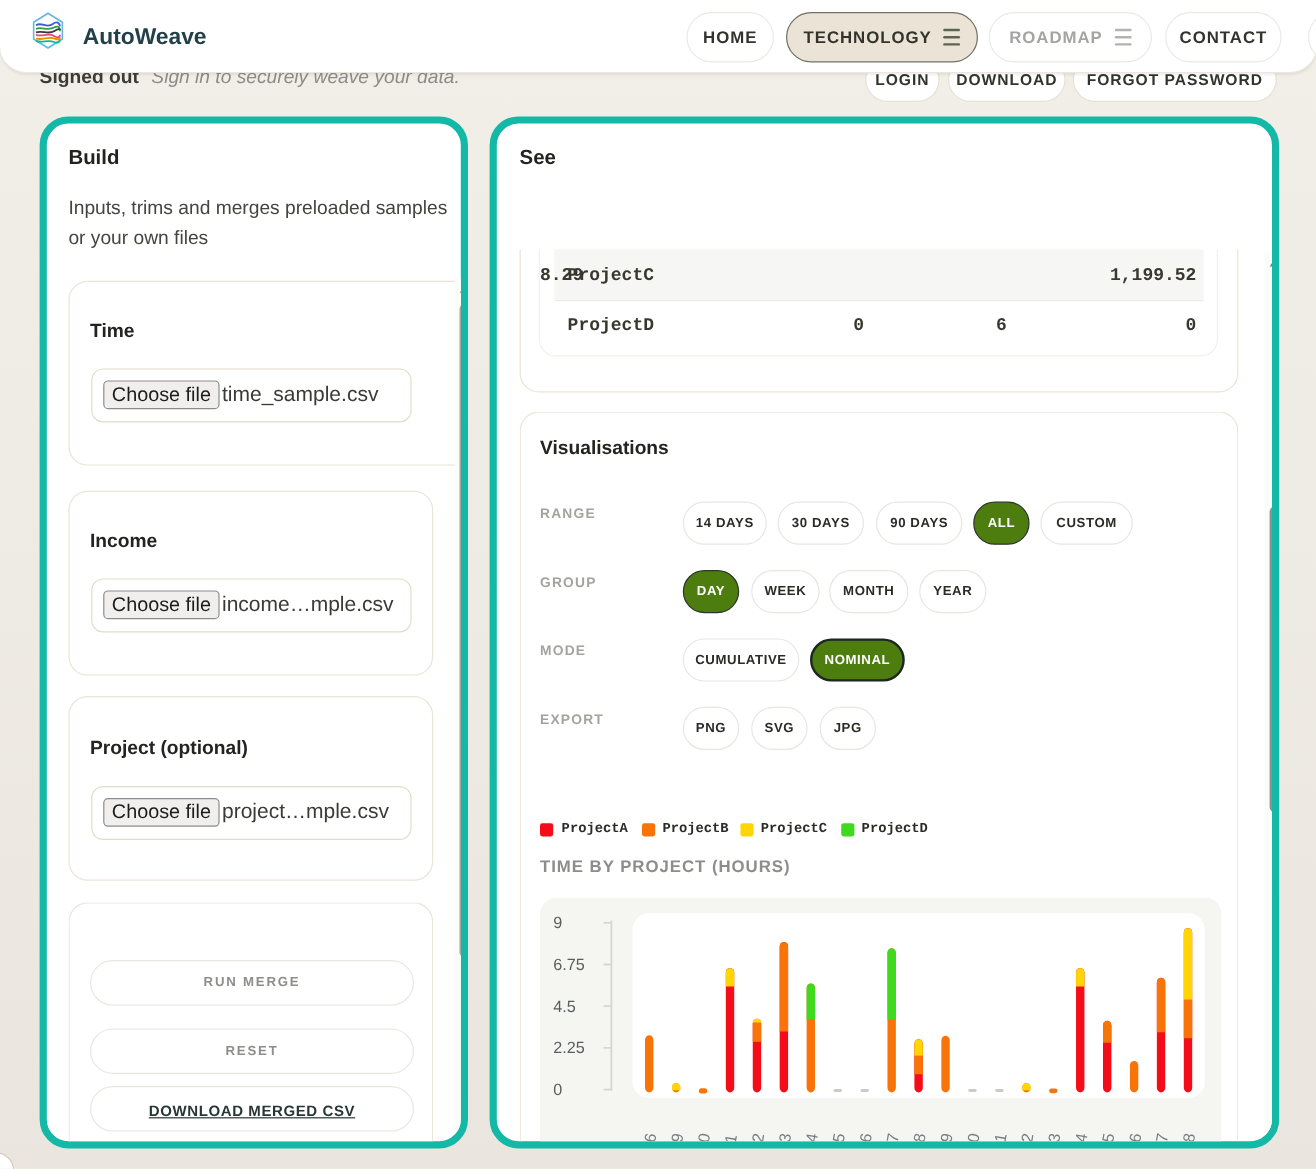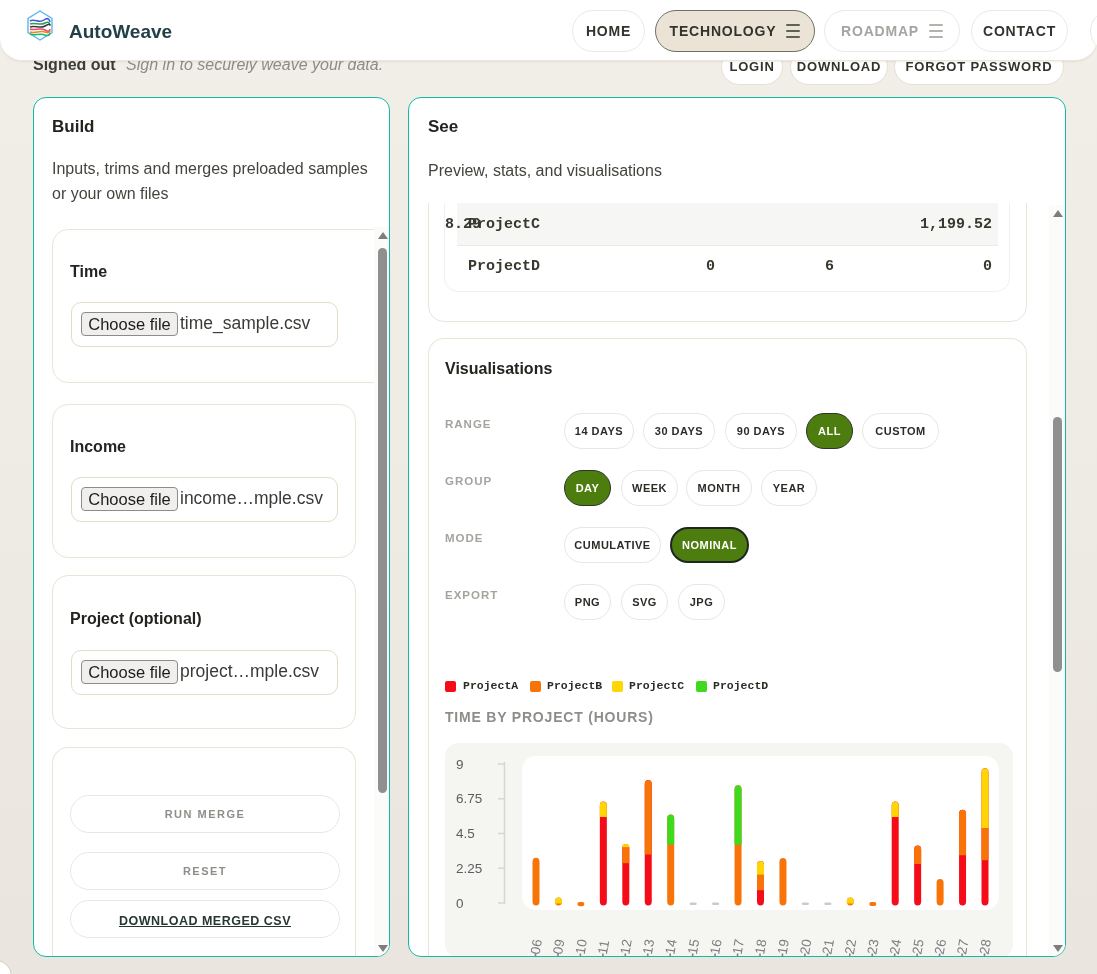--- a/index.html
+++ b/index.html
@@ -3,22 +3,22 @@
 <meta charset="utf-8">
 <style>
   * { margin:0; padding:0; box-sizing:border-box; }
   html,body { width:1097px; height:974px; overflow:hidden; }
   body {
     font-family:"Liberation Sans", sans-serif;
     background:linear-gradient(#f2efe9, #eae6df);
     position:relative;
   }
   .panel {
-    position:absolute; background:#fff; border:1px solid #14b8a6;
-    border-radius:13px; overflow:hidden;
+    position:absolute; background:#fff; border:6px solid #14b8a6;
+    border-radius:24px; overflow:hidden;
   }
   .h1 { font-size:17px; font-weight:bold; color:#23231f; }
   .sub { font-size:16px; color:#45453f; line-height:25px; }
   .subcard {
     position:absolute; border:1px solid #ece4d6; border-radius:16px; background:#fff;
   }
   .flabel { position:absolute; font-size:16px; font-weight:bold; color:#23231f; }
   .finput {
     position:absolute; border:1px solid #e4dbc9; border-radius:10px; height:45px;
   }
@@ -113,21 +113,20 @@
   </div>
 
   <div style="position:absolute; left:340px; top:129px; width:17px; height:731px; background:#fbfbfa;"></div>
   <div class="sbarrow up" style="left:344px; top:134px;"></div>
   <div class="sbthumb" style="left:344px; top:150px; height:545px;"></div>
   <div class="sbarrow down" style="left:344px; top:847px;"></div>
 </div>
 
 <div class="panel" id="rpanel" style="left:408px; top:97px; width:658px; height:860px;">
   <div class="h1" style="position:absolute; left:19px; top:19px;">See</div>
-  <div class="sub" style="position:absolute; left:19px; top:60px;">Preview, stats, and visualisations</div>
 
   <div id="rview" style="position:absolute; left:0; top:105px; width:640px; height:755px; overflow:hidden;">
 
     <div style="position:absolute; left:19px; top:-60px; width:599px; height:179px; border:1px solid #ece4d6; border-radius:16px;"></div>
     <div style="position:absolute; left:35px; top:-40px; width:566px; height:129px; border:1px solid #f0f0ec; border-radius:14px; overflow:hidden;">
       <div style="position:absolute; left:12px; top:0px; width:541px; height:81px; background:#f6f6f4;"></div>
       <div style="position:absolute; left:12px; top:81px; width:541px; height:1px; background:#eaeae7;"></div>
       <div class="mono" style="position:absolute; left:23px; top:52px; font-weight:bold; font-size:15px; color:#38382f;">ProjectC</div>
       <div class="mono" style="position:absolute; left:0px; top:52px; width:389px; text-align:left; font-weight:bold; font-size:15px; color:#38382f;">8.29</div>
       <div class="mono" style="position:absolute; left:0px; top:52px; width:547px; text-align:right; font-weight:bold; font-size:15px; color:#38382f;">1,199.52</div>

